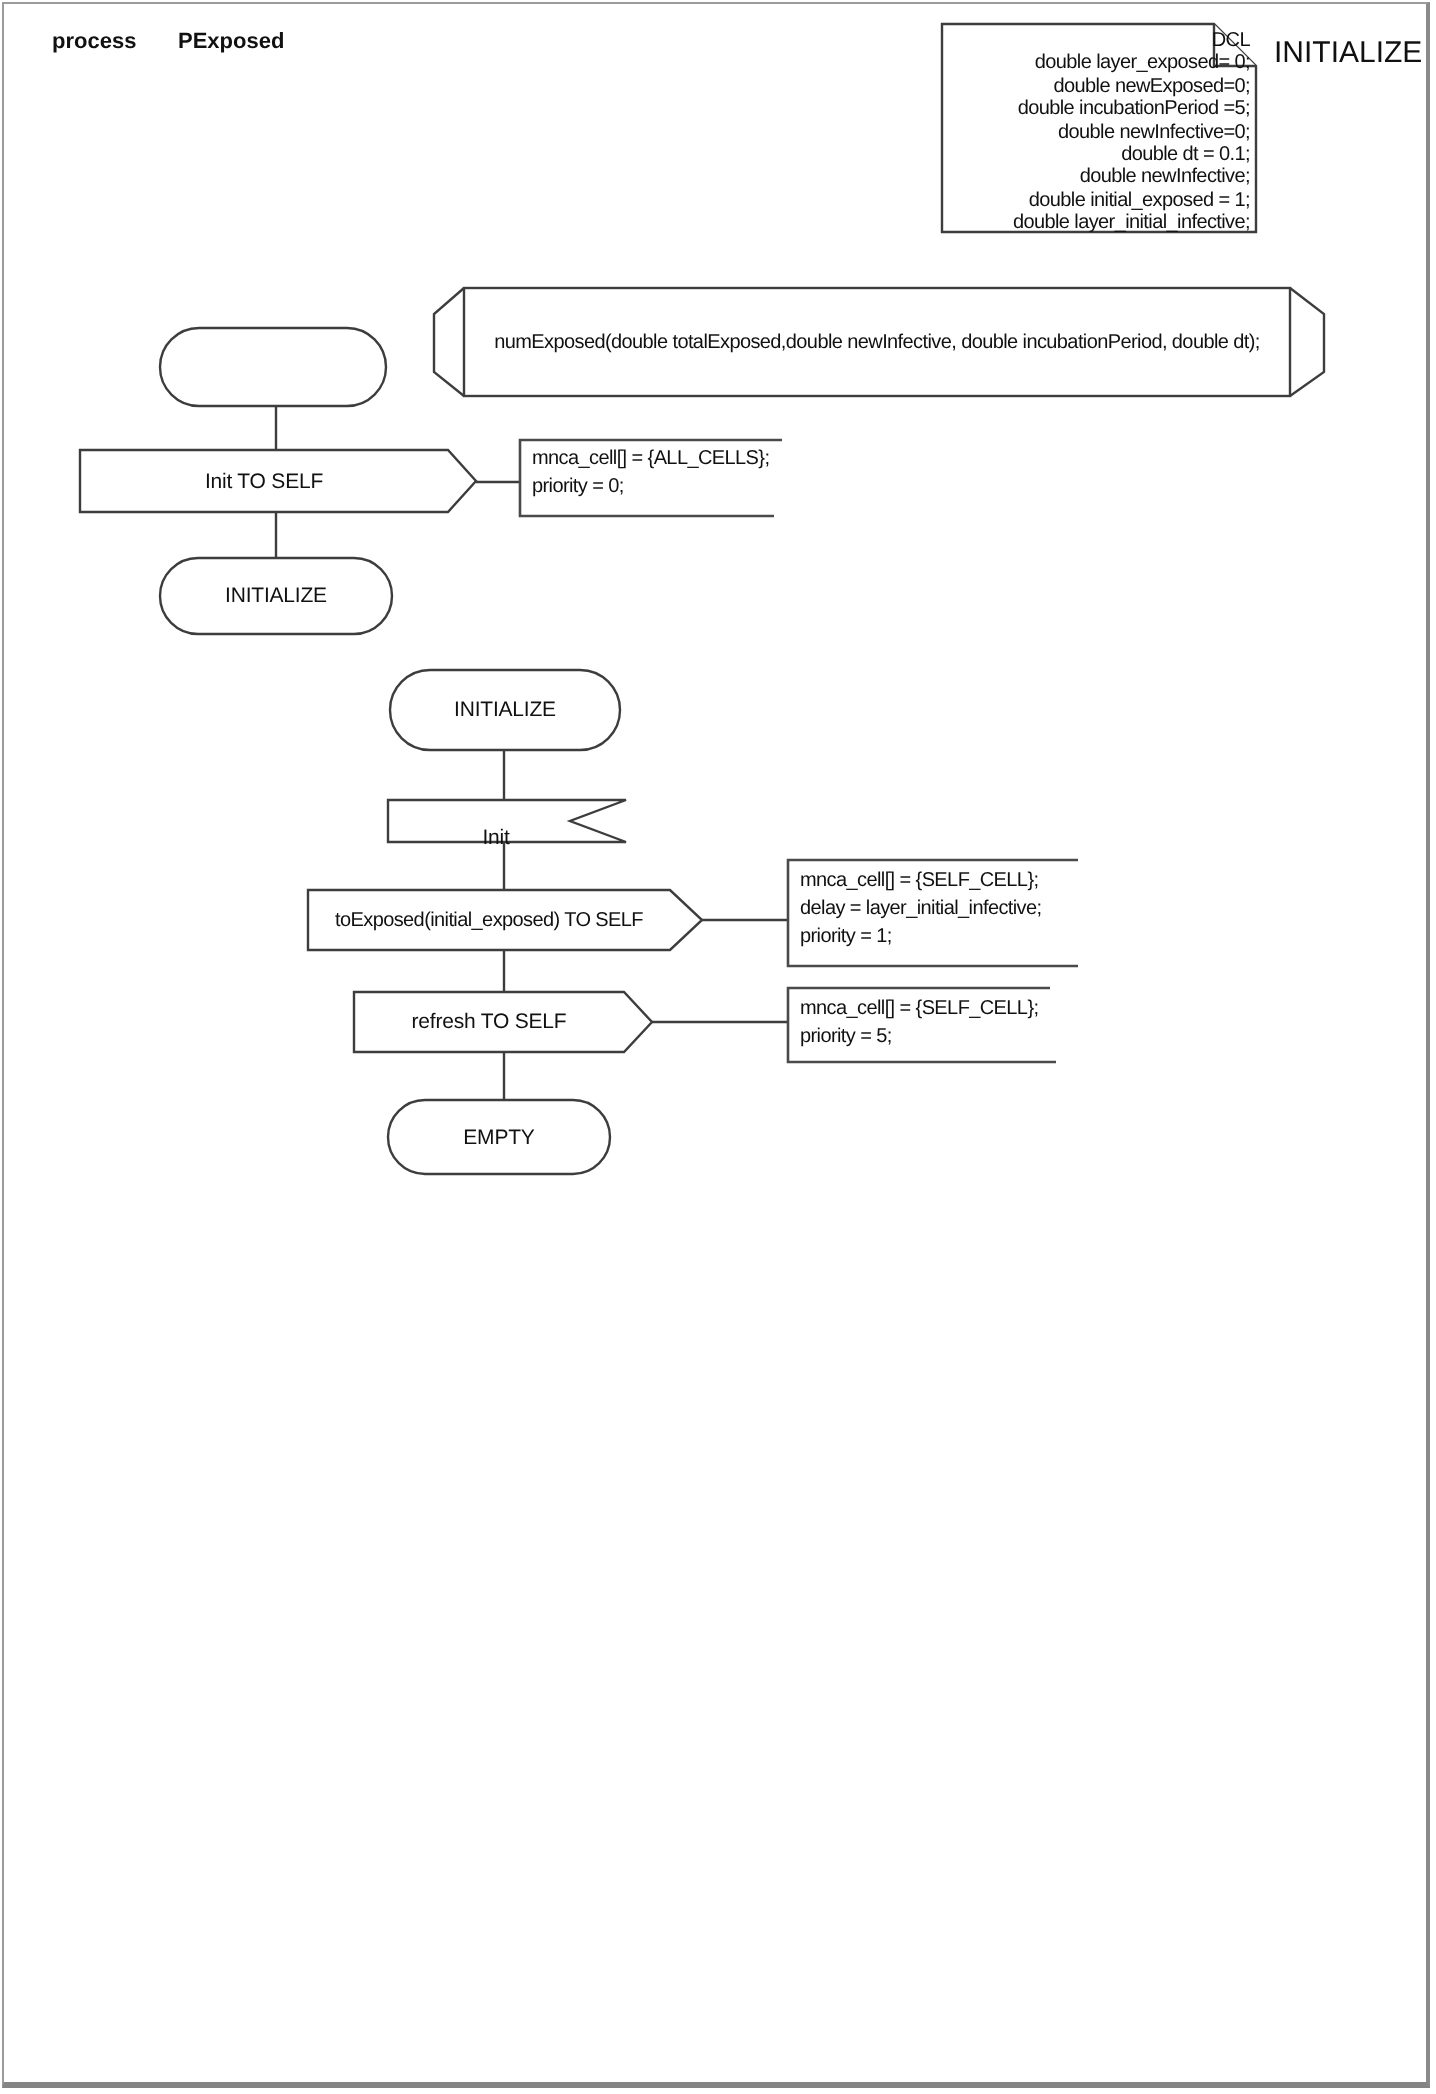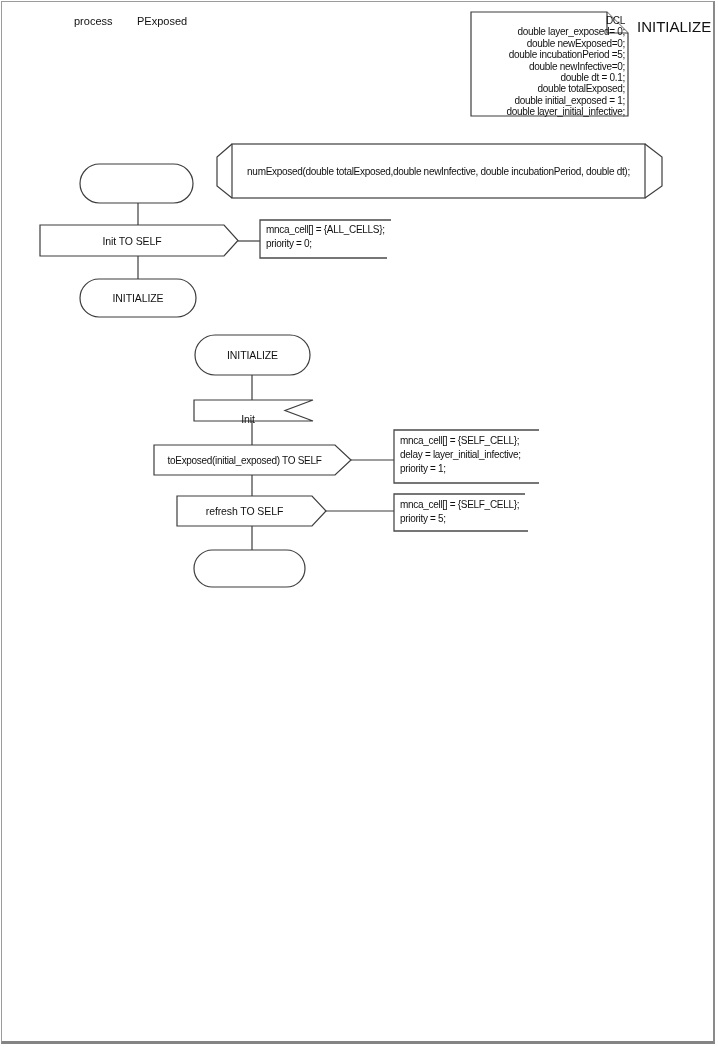--- a/index.html
+++ b/index.html
@@ -12,21 +12,21 @@
     border-bottom:3px solid #848484;
     overflow:hidden;
   }
   svg.diagram { position:absolute; left:0; top:0; width:714px; height:1043px; }
   .lbl {
     position:absolute; color:#111;
     font-size:10.5px; letter-spacing:-0.1px;
     display:flex; align-items:center; justify-content:center;
     text-align:center; white-space:nowrap;
   }
-  .hdr { position:absolute; font-weight:normal; font-size:11px; color:#111; white-space:nowrap;margin-left:48px; }
+  .hdr { position:absolute; font-weight:bold; font-size:11px; color:#111; white-space:nowrap; }
   .note-text { position:absolute; color:#111; font-size:10px; letter-spacing:-0.3px; }
   .note-text div { line-height:14.2px; white-space:nowrap; }
   .dcl-text { position:absolute; color:#111; font-size:10px; letter-spacing:-0.3px;text-align:right; }
   .dcl-text div { line-height:11.4px; white-space:nowrap; }
   .plabel { position:absolute; font-size:15px; color:#111; white-space:nowrap; }
 </style>
 </head>
 <body>
 
 <div class="page">
@@ -68,21 +68,21 @@
 
   <span class="plabel" style="left:635px; top:16px;">INITIALIZE (3)</span>
 
   <div class="dcl-text" style="left:475px; top:13px; width:148px;">
     <div>DCL</div>
     <div>double layer_exposed= 0;</div>
     <div>double newExposed=0;</div>
     <div>double incubationPeriod =5;</div>
     <div>double newInfective=0;</div>
     <div>double dt = 0.1;</div>
-    <div>double totalExposed;</div>
+    <div>double newInfective;</div>
     <div>double initial_exposed = 1;</div>
     <div>double layer_initial_infective;</div>
   </div>
 
   <div class="lbl" style="left:230px; top:142px; width:413px; height:54px; font-size:10px; letter-spacing:-0.3px;">numExposed(double totalExposed,double newInfective, double incubationPeriod, double dt);</div>
 
   <div class="lbl" style="left:38px; top:223px; width:184px; height:31px;">Init TO SELF</div>
   <div class="note-text" style="left:264px; top:221px;">
     <div>mnca_cell[] = {ALL_CELLS};</div>
     <div>priority = 0;</div>
@@ -95,14 +95,15 @@
   <div class="note-text" style="left:398px; top:432px;">
     <div>mnca_cell[] = {SELF_CELL};</div>
     <div>delay = layer_initial_infective;</div>
     <div>priority = 1;</div>
   </div>
   <div class="lbl" style="left:175px; top:494px; width:135px; height:30px;">refresh TO SELF</div>
   <div class="note-text" style="left:398px; top:496px;">
     <div>mnca_cell[] = {SELF_CELL};</div>
     <div>priority = 5;</div>
   </div>
+  <div class="lbl" style="left:192px; top:548px; width:111px; height:37px;">EMPTY</div>
 
 </div>
 
 </body></html>

